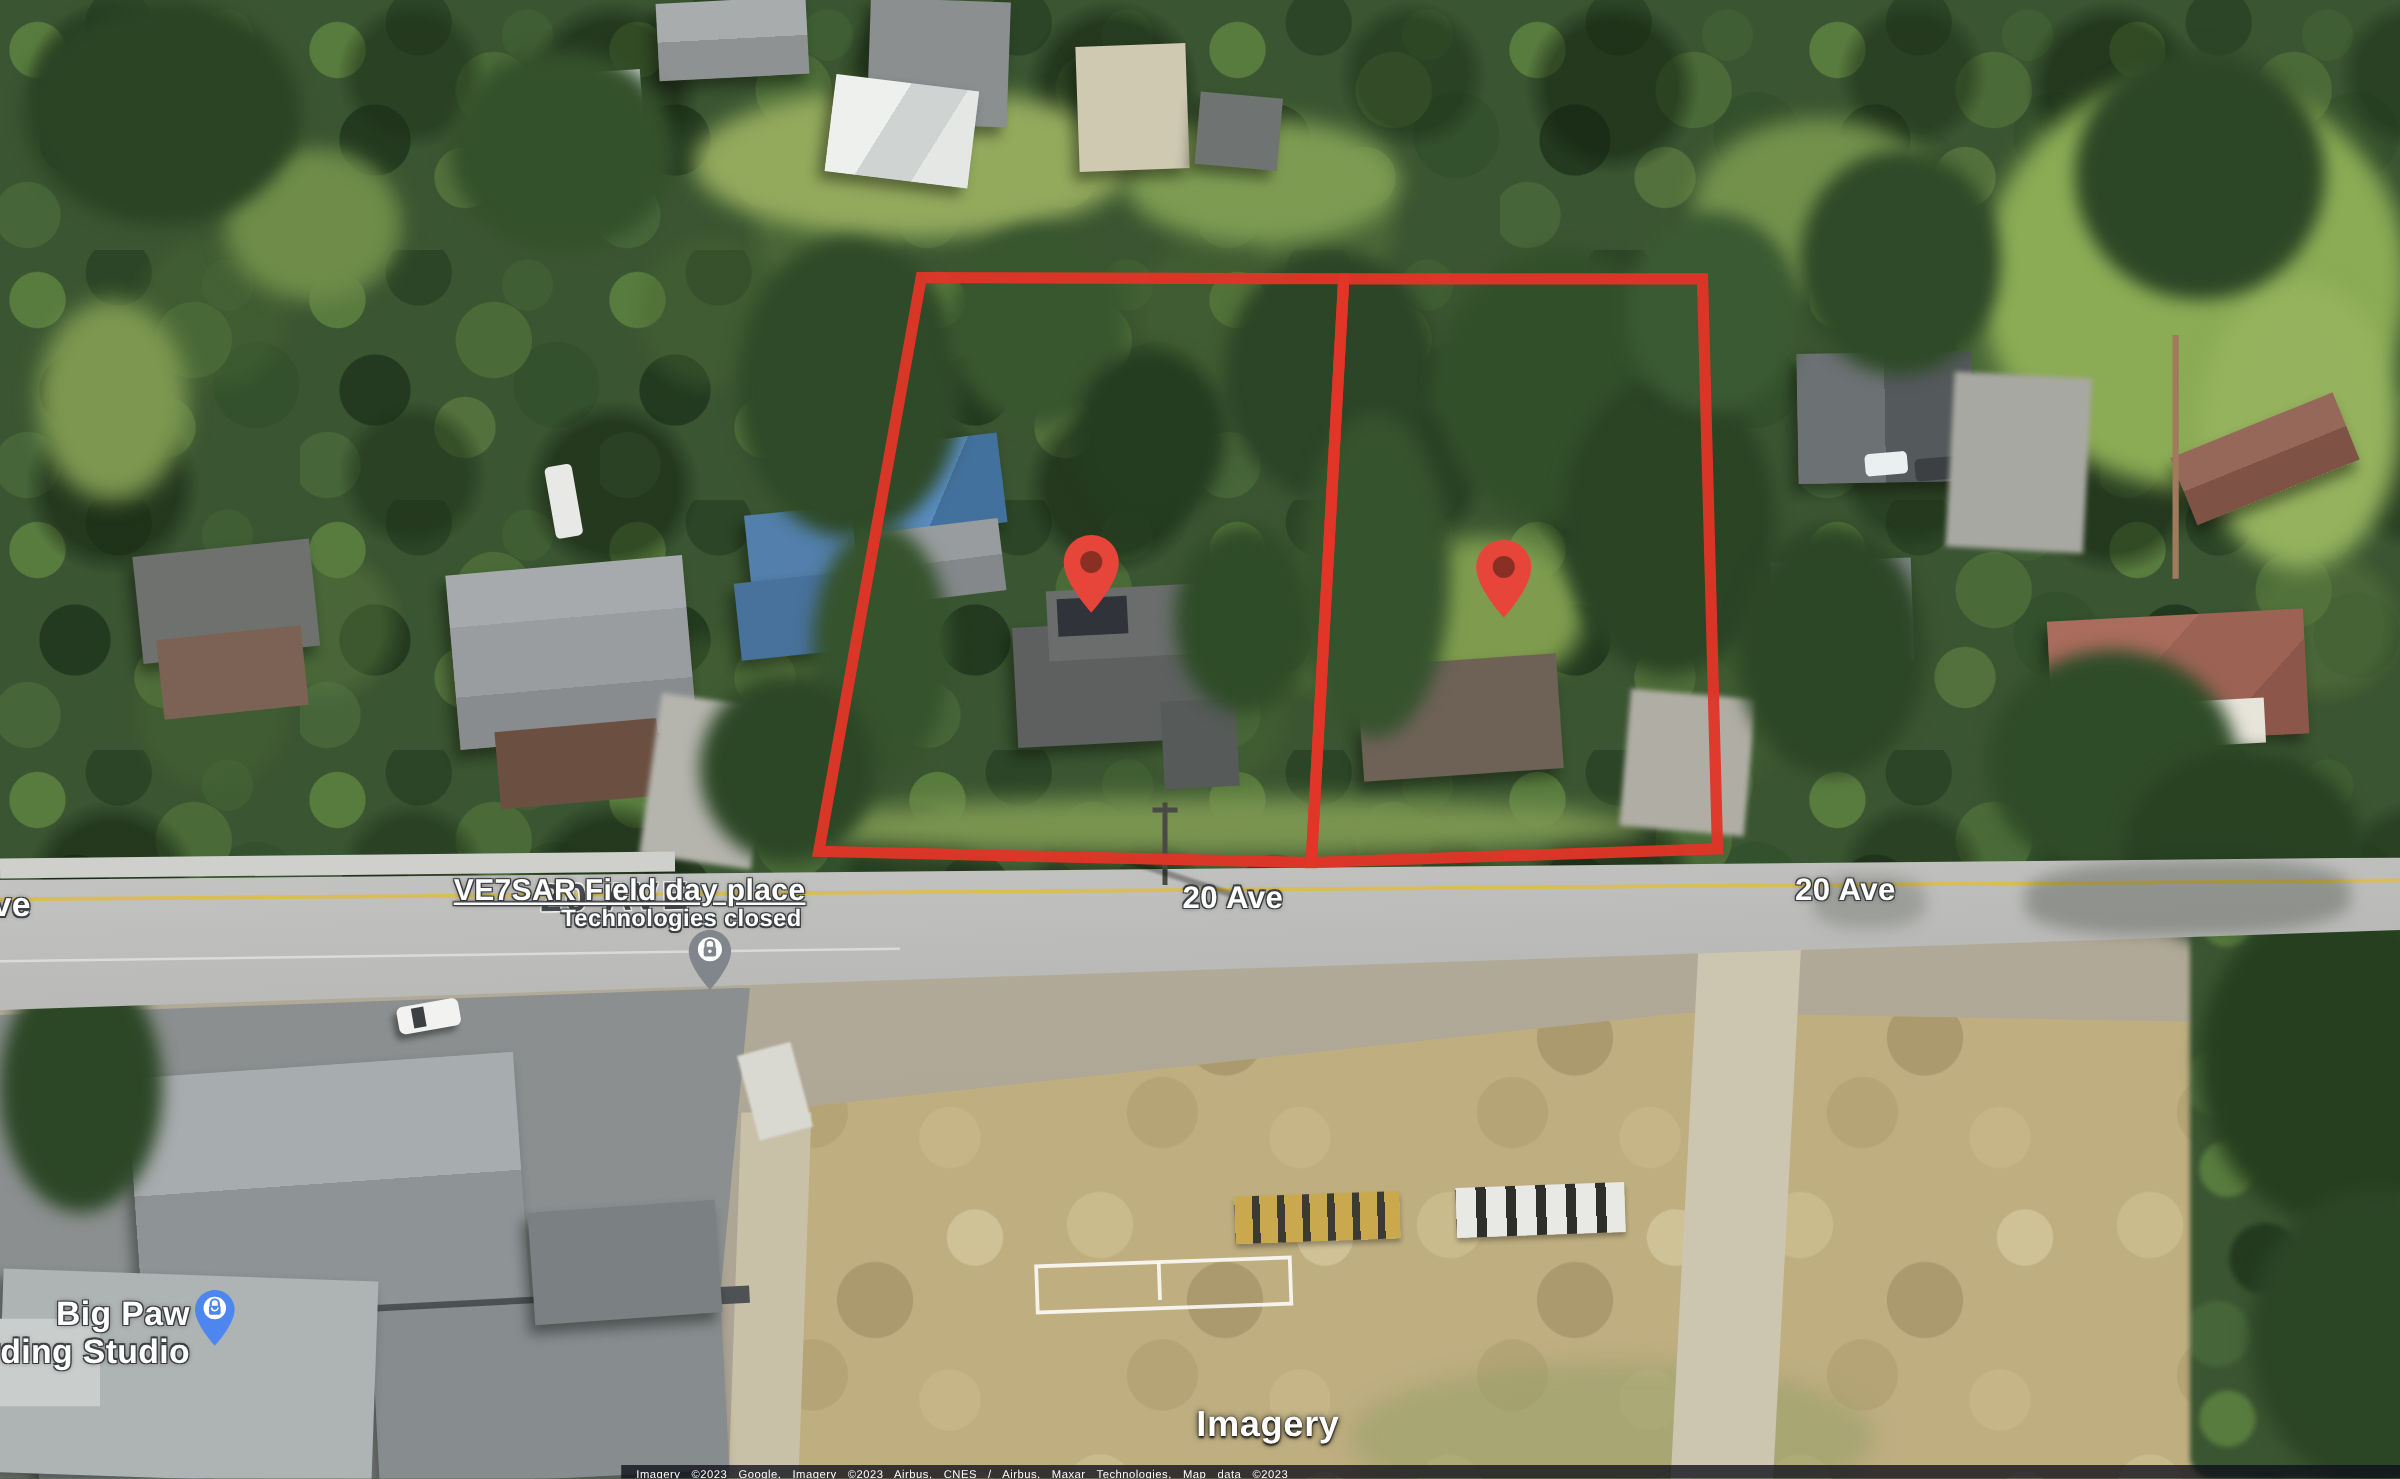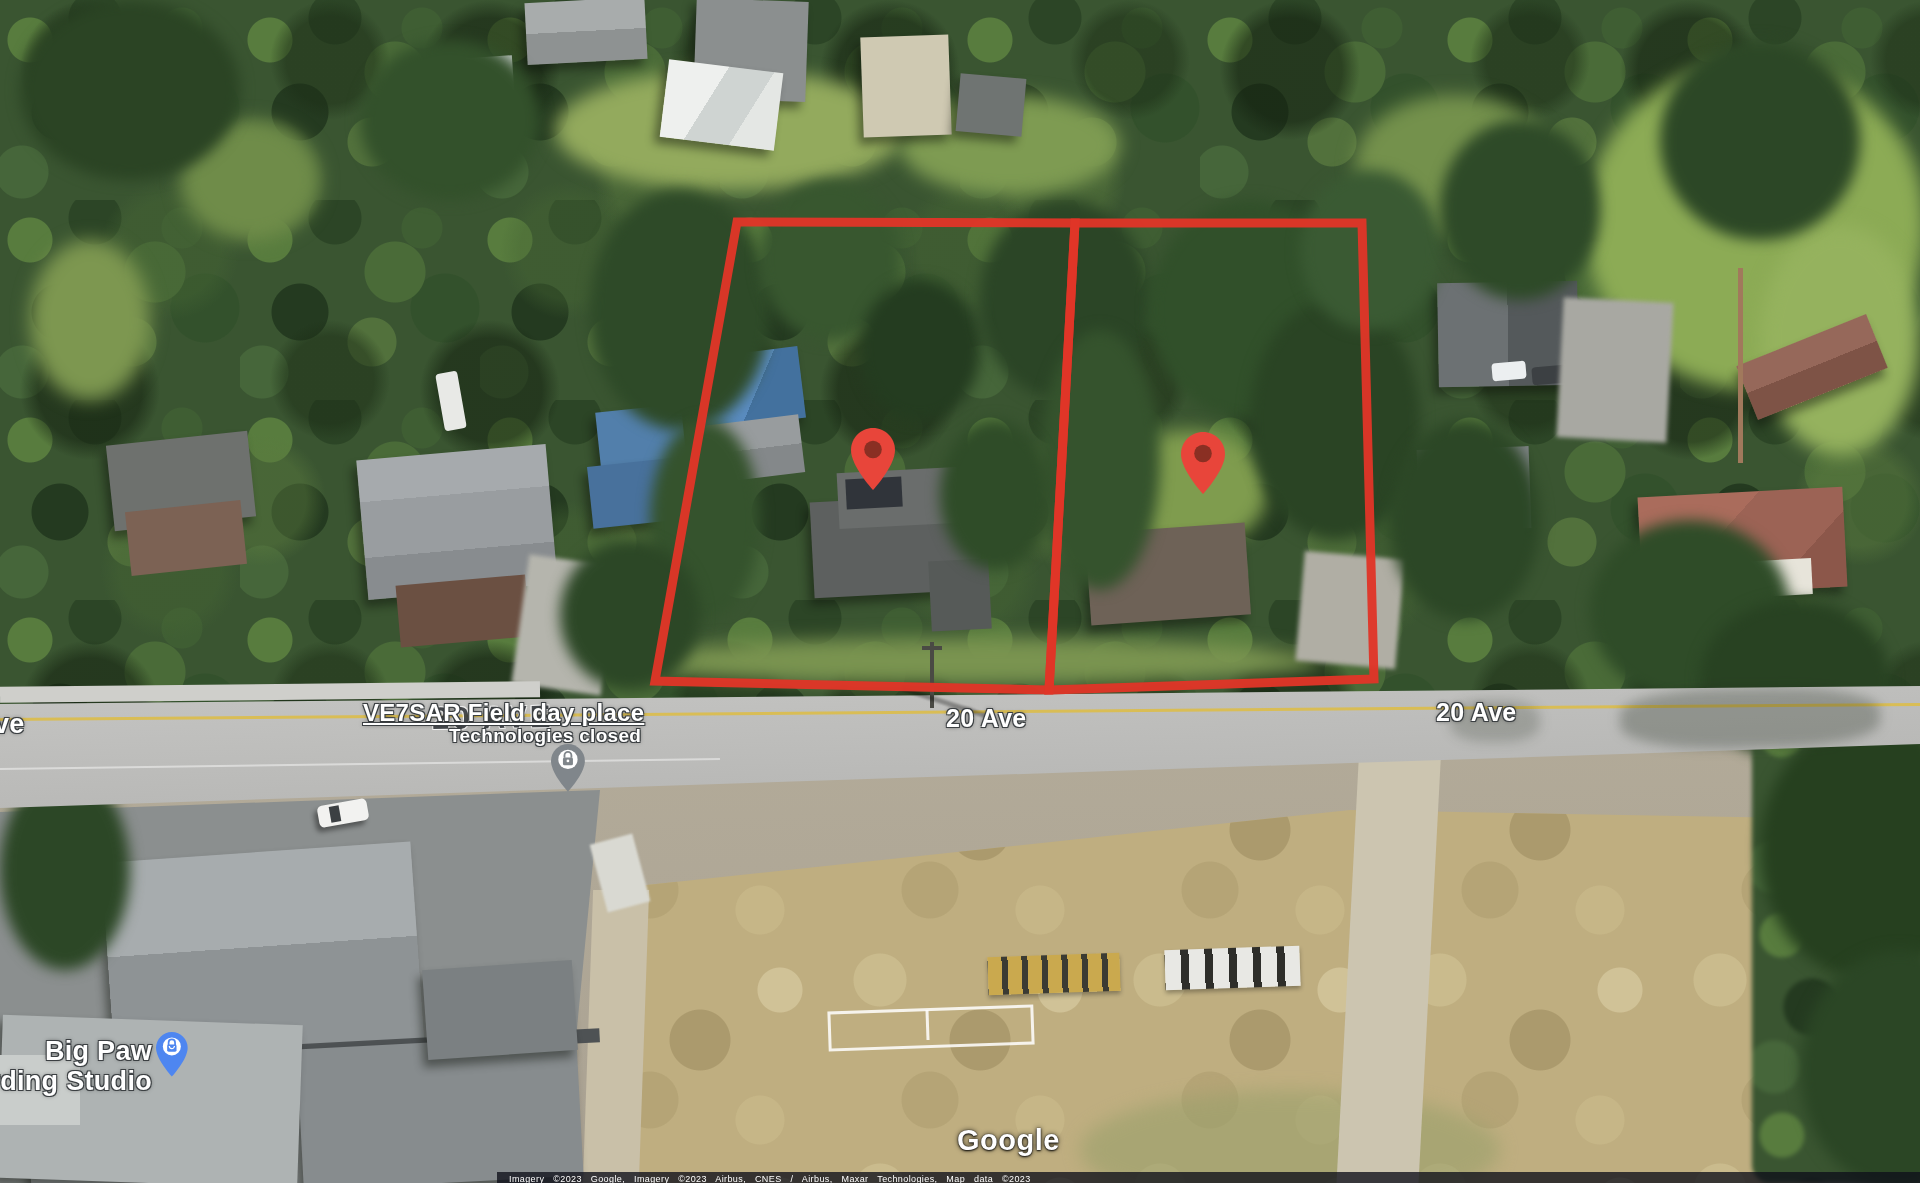--- a/index.html
+++ b/index.html
@@ -223,18 +223,18 @@
 
     <div class="lbl" style="left:-6px;top:709px;font-size:27px;">ve</div>
     <div class="lbl" style="left:946px;top:704px;font-size:25px;">20 Ave</div>
     <div class="lbl" style="left:1436px;top:698px;font-size:25px;">20 Ave</div>
 
     <div style="position:absolute;right:1768px;top:1036px;text-align:right;">
       <div class="lbl" style="position:static;font-size:27px;line-height:30px;">Big Paw</div>
       <div class="lbl" style="position:static;font-size:27px;line-height:30px;">Recording Studio</div>
     </div>
 
-    <div class="watermark" style="left:957px;top:1124px;font-size:29px;">Google</div>
+    <div class="watermark" style="left:957px;top:1124px;font-size:29px;">Imagery</div>
   </div>
 
   <div class="attrib" style="left:497px;top:1172px;width:1423px;height:11px;z-index:50;">Imagery ©2023 Google, Imagery ©2023 Airbus, CNES / Airbus, Maxar Technologies, Map data ©2023</div>
 
 </div>
 
 </body></html>

